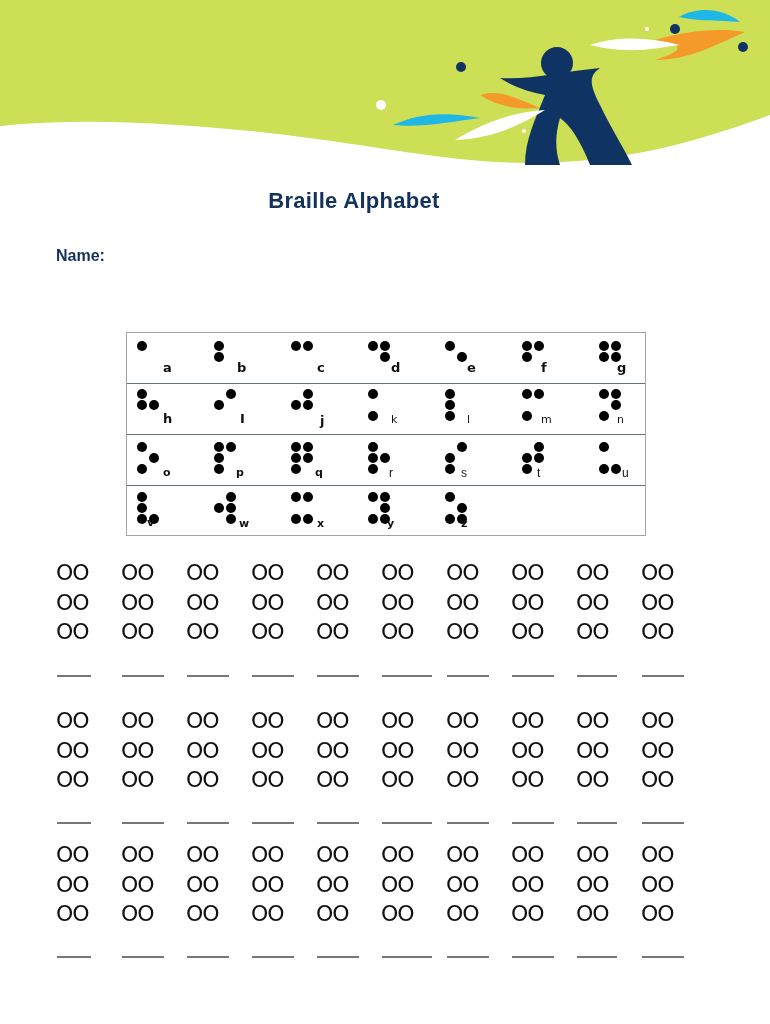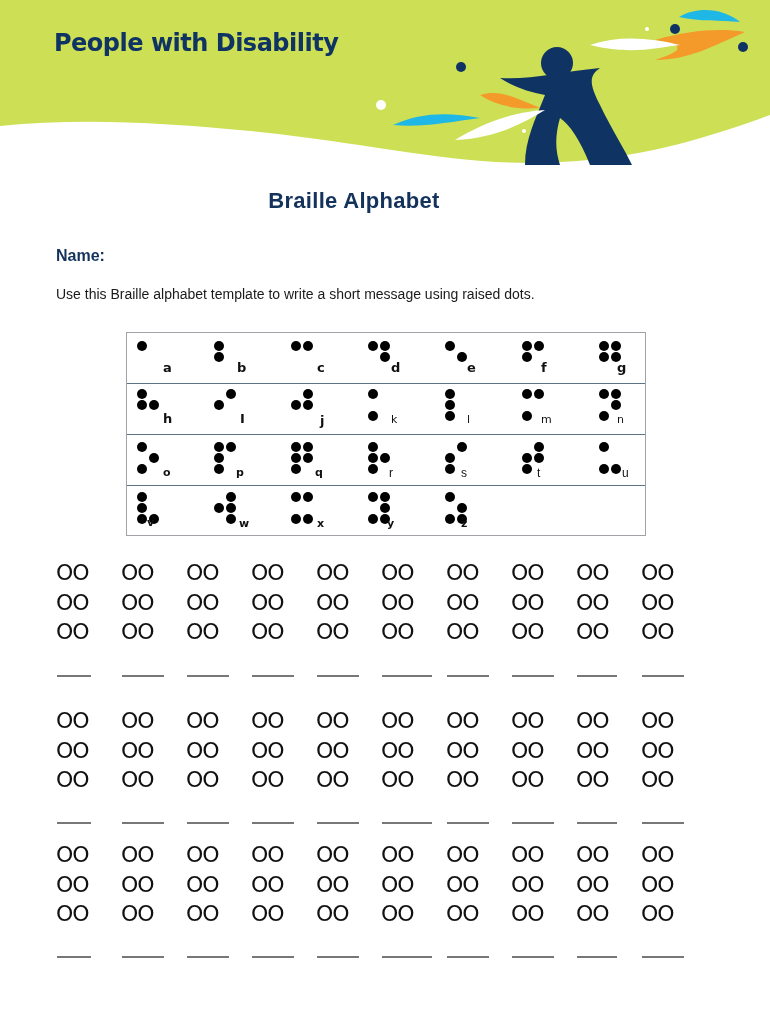--- a/index.html
+++ b/index.html
@@ -48,28 +48,26 @@
     <circle cx="381" cy="105" r="5" fill="#ffffff"></circle>
     <circle cx="647" cy="29" r="2" fill="#ffffff"></circle>
     <circle cx="524" cy="131" r="2" fill="#ffffff"></circle>
     <circle cx="557" cy="63" r="16" fill="#0f3463"></circle>
     <path d="M500,78 C530,80 560,72 600,68 C590,75 588,82 600,105 C612,130 625,150 632,165 L590,165 C580,140 570,125 560,118 C555,135 555,150 560,165 L525,165 C525,140 535,120 545,95 C530,92 515,88 500,78 Z" fill="#0f3463"></path>
     <path d="M480,95 C500,88 520,100 540,108 C515,110 495,105 480,95 Z" fill="#f39a2b"></path>
     <path d="M393,125 C420,112 450,112 480,118 C450,122 420,128 393,125 Z" fill="#1eb7e6"></path>
     <path d="M455,140 C480,125 510,112 545,110 C520,125 495,138 455,140 Z" fill="#ffffff"></path>
   </svg>
   <div class="brand">
-    <div class="l2">People with Disability</div>
   </div>
 </div>
 
 <div class="title">Braille Alphabet</div>
 <div class="name-label">Name:</div>
 <div class="instructions">
-  <div>Use this Braille alphabet template to write a short message using raised dots.</div>
 </div>
 
 <div class="alpha-table" id="alpha-table">
     <div class="alpha-row" style="top: 0px;">
       <div class="cell" style="left: 0px;">
         <span class="dot" style="left: 10px; top: 8px;"></span>
         <span class="letter" style="left: 36px; top: 27px;">a</span>
       </div>
       <div class="cell" style="left: 77px;">
         <span class="dot" style="left: 10px; top: 8px;"></span>

